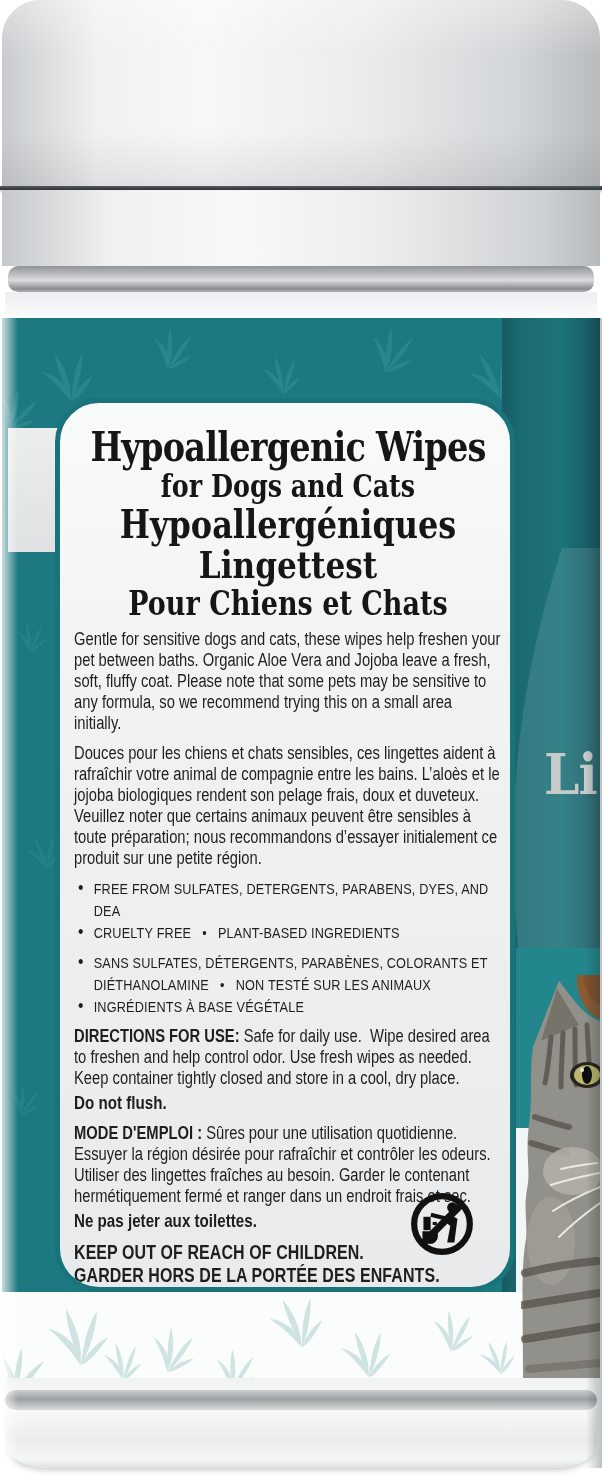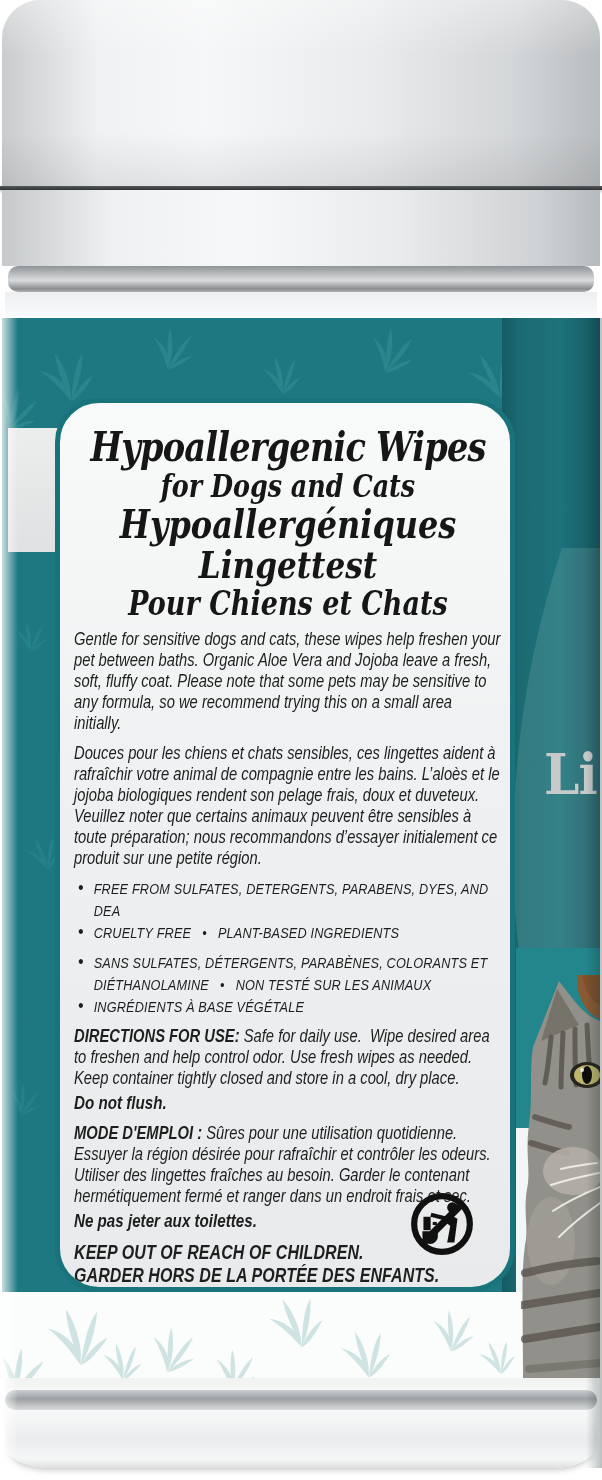--- a/index.html
+++ b/index.html
@@ -27,21 +27,21 @@
   .li-text{left:542px;top:428px;z-index:5;color:#c6cac9;font:700 56px/56px "DejaVu Serif",serif;
     transform:scaleX(.9);transform-origin:0 0;letter-spacing:-1px;}
   .bottom-leaf{left:0;top:974px;width:598px;height:86px;background:#fbfdfd;z-index:5;}
   .wrap-patch{left:6px;top:110px;width:50px;height:124px;z-index:4;
     background:linear-gradient(180deg,#eceded,#dfe1e2);box-shadow:2px 0 0 rgba(10,60,65,.35);}
   .cat{left:519px;top:657px;width:79px;height:403px;z-index:6;}
   .leafsvg{left:0;top:0;width:598px;height:1060px;z-index:1;}
   
   .panel{left:55px;top:398px;width:460px;height:894px;box-sizing:border-box;z-index:10;
     border:5px solid #19737b;border-radius:44px;overflow:hidden;padding:22px 8px 0 14px;
-    background:linear-gradient(180deg,#f9fafa 0%,#eef0f1 45%,#e8eaeb 100%);color:#1e1e1e;font-style:italic;}
+    background:linear-gradient(180deg,#f9fafa 0%,#eef0f1 45%,#e8eaeb 100%);color:#1e1e1e;}
   .cond{width:122%;transform:scaleX(.8197);transform-origin:0 0;}
   .t{font-family:"DejaVu Serif",serif;font-weight:700;text-align:center;color:#161616;}
   .t1{font-size:41px;line-height:44px;letter-spacing:-1px;}
   .t2{font-size:31px;line-height:35px;}
   .t3{font-size:39px;line-height:41px;}
   .t4{font-size:38px;line-height:40px;}
   .t5{font-size:33px;line-height:37px;margin-bottom:7px;}
   .para{font-size:18px;line-height:21px;margin:0 0 9px;white-space:pre-wrap;}
   .mb2{margin-bottom:2px;}
   .warn{font-weight:700;font-size:18.5px;line-height:23px;margin:0 0 9px;white-space:pre-wrap;}

